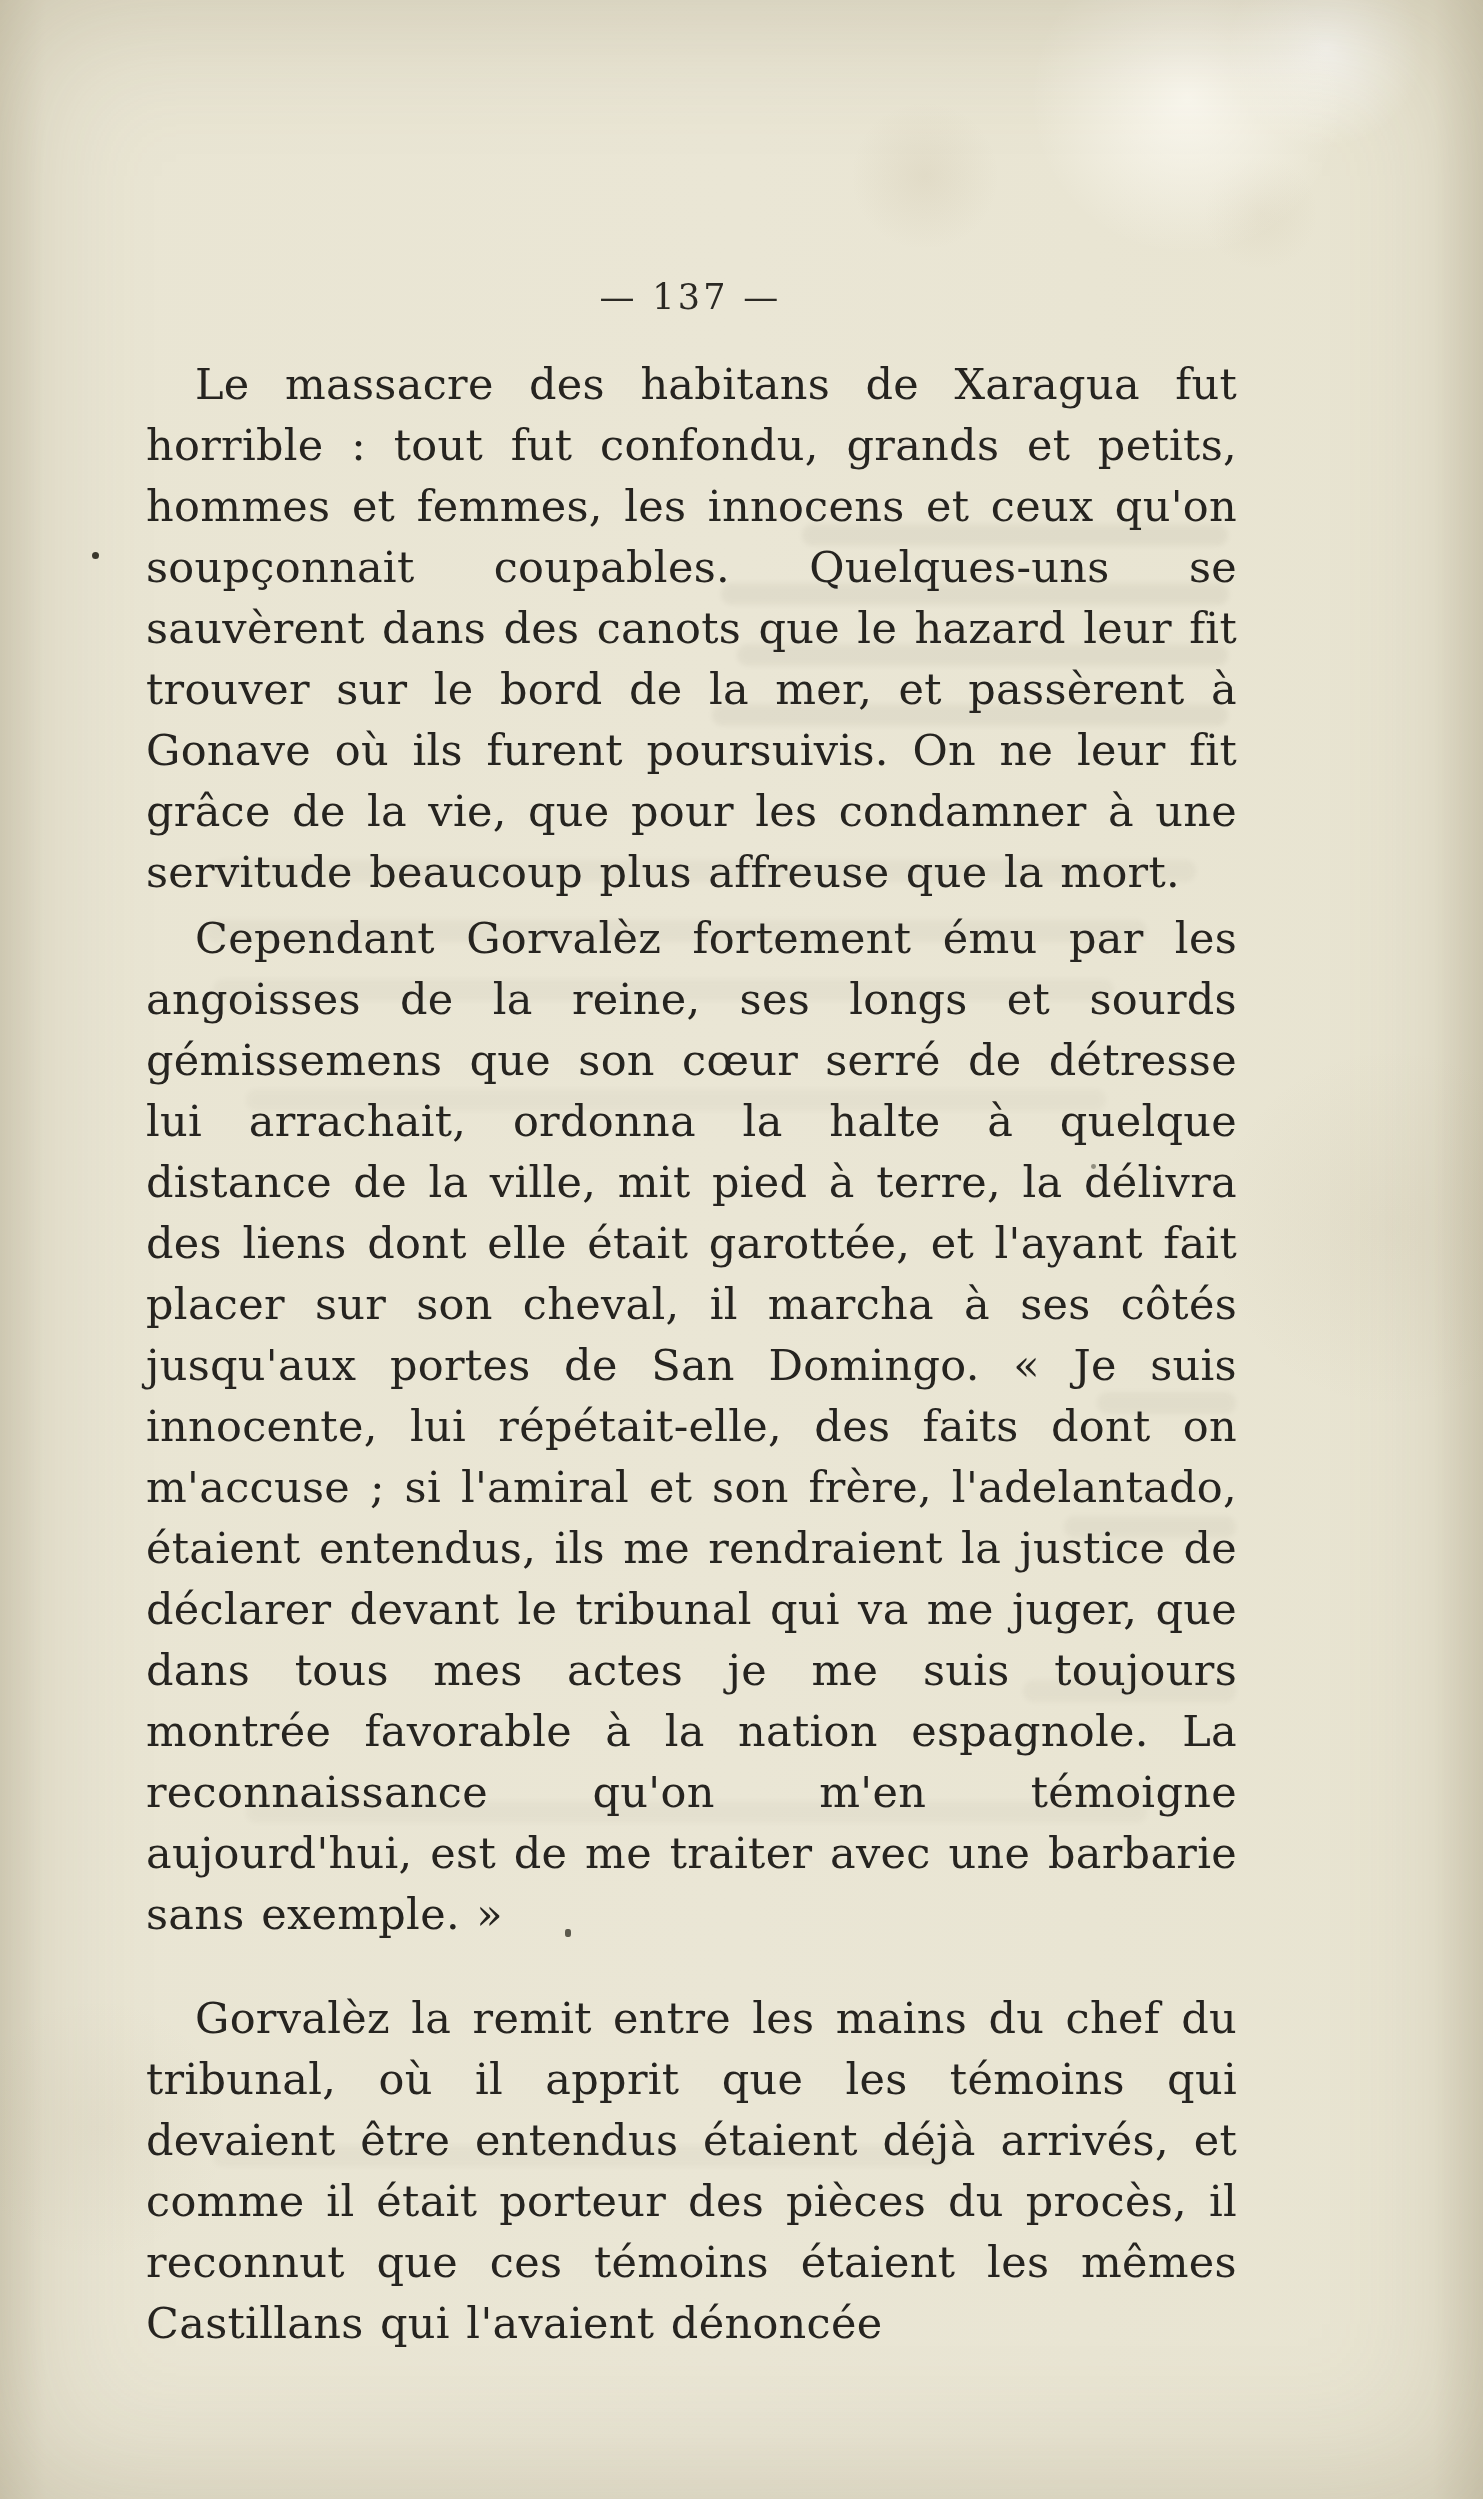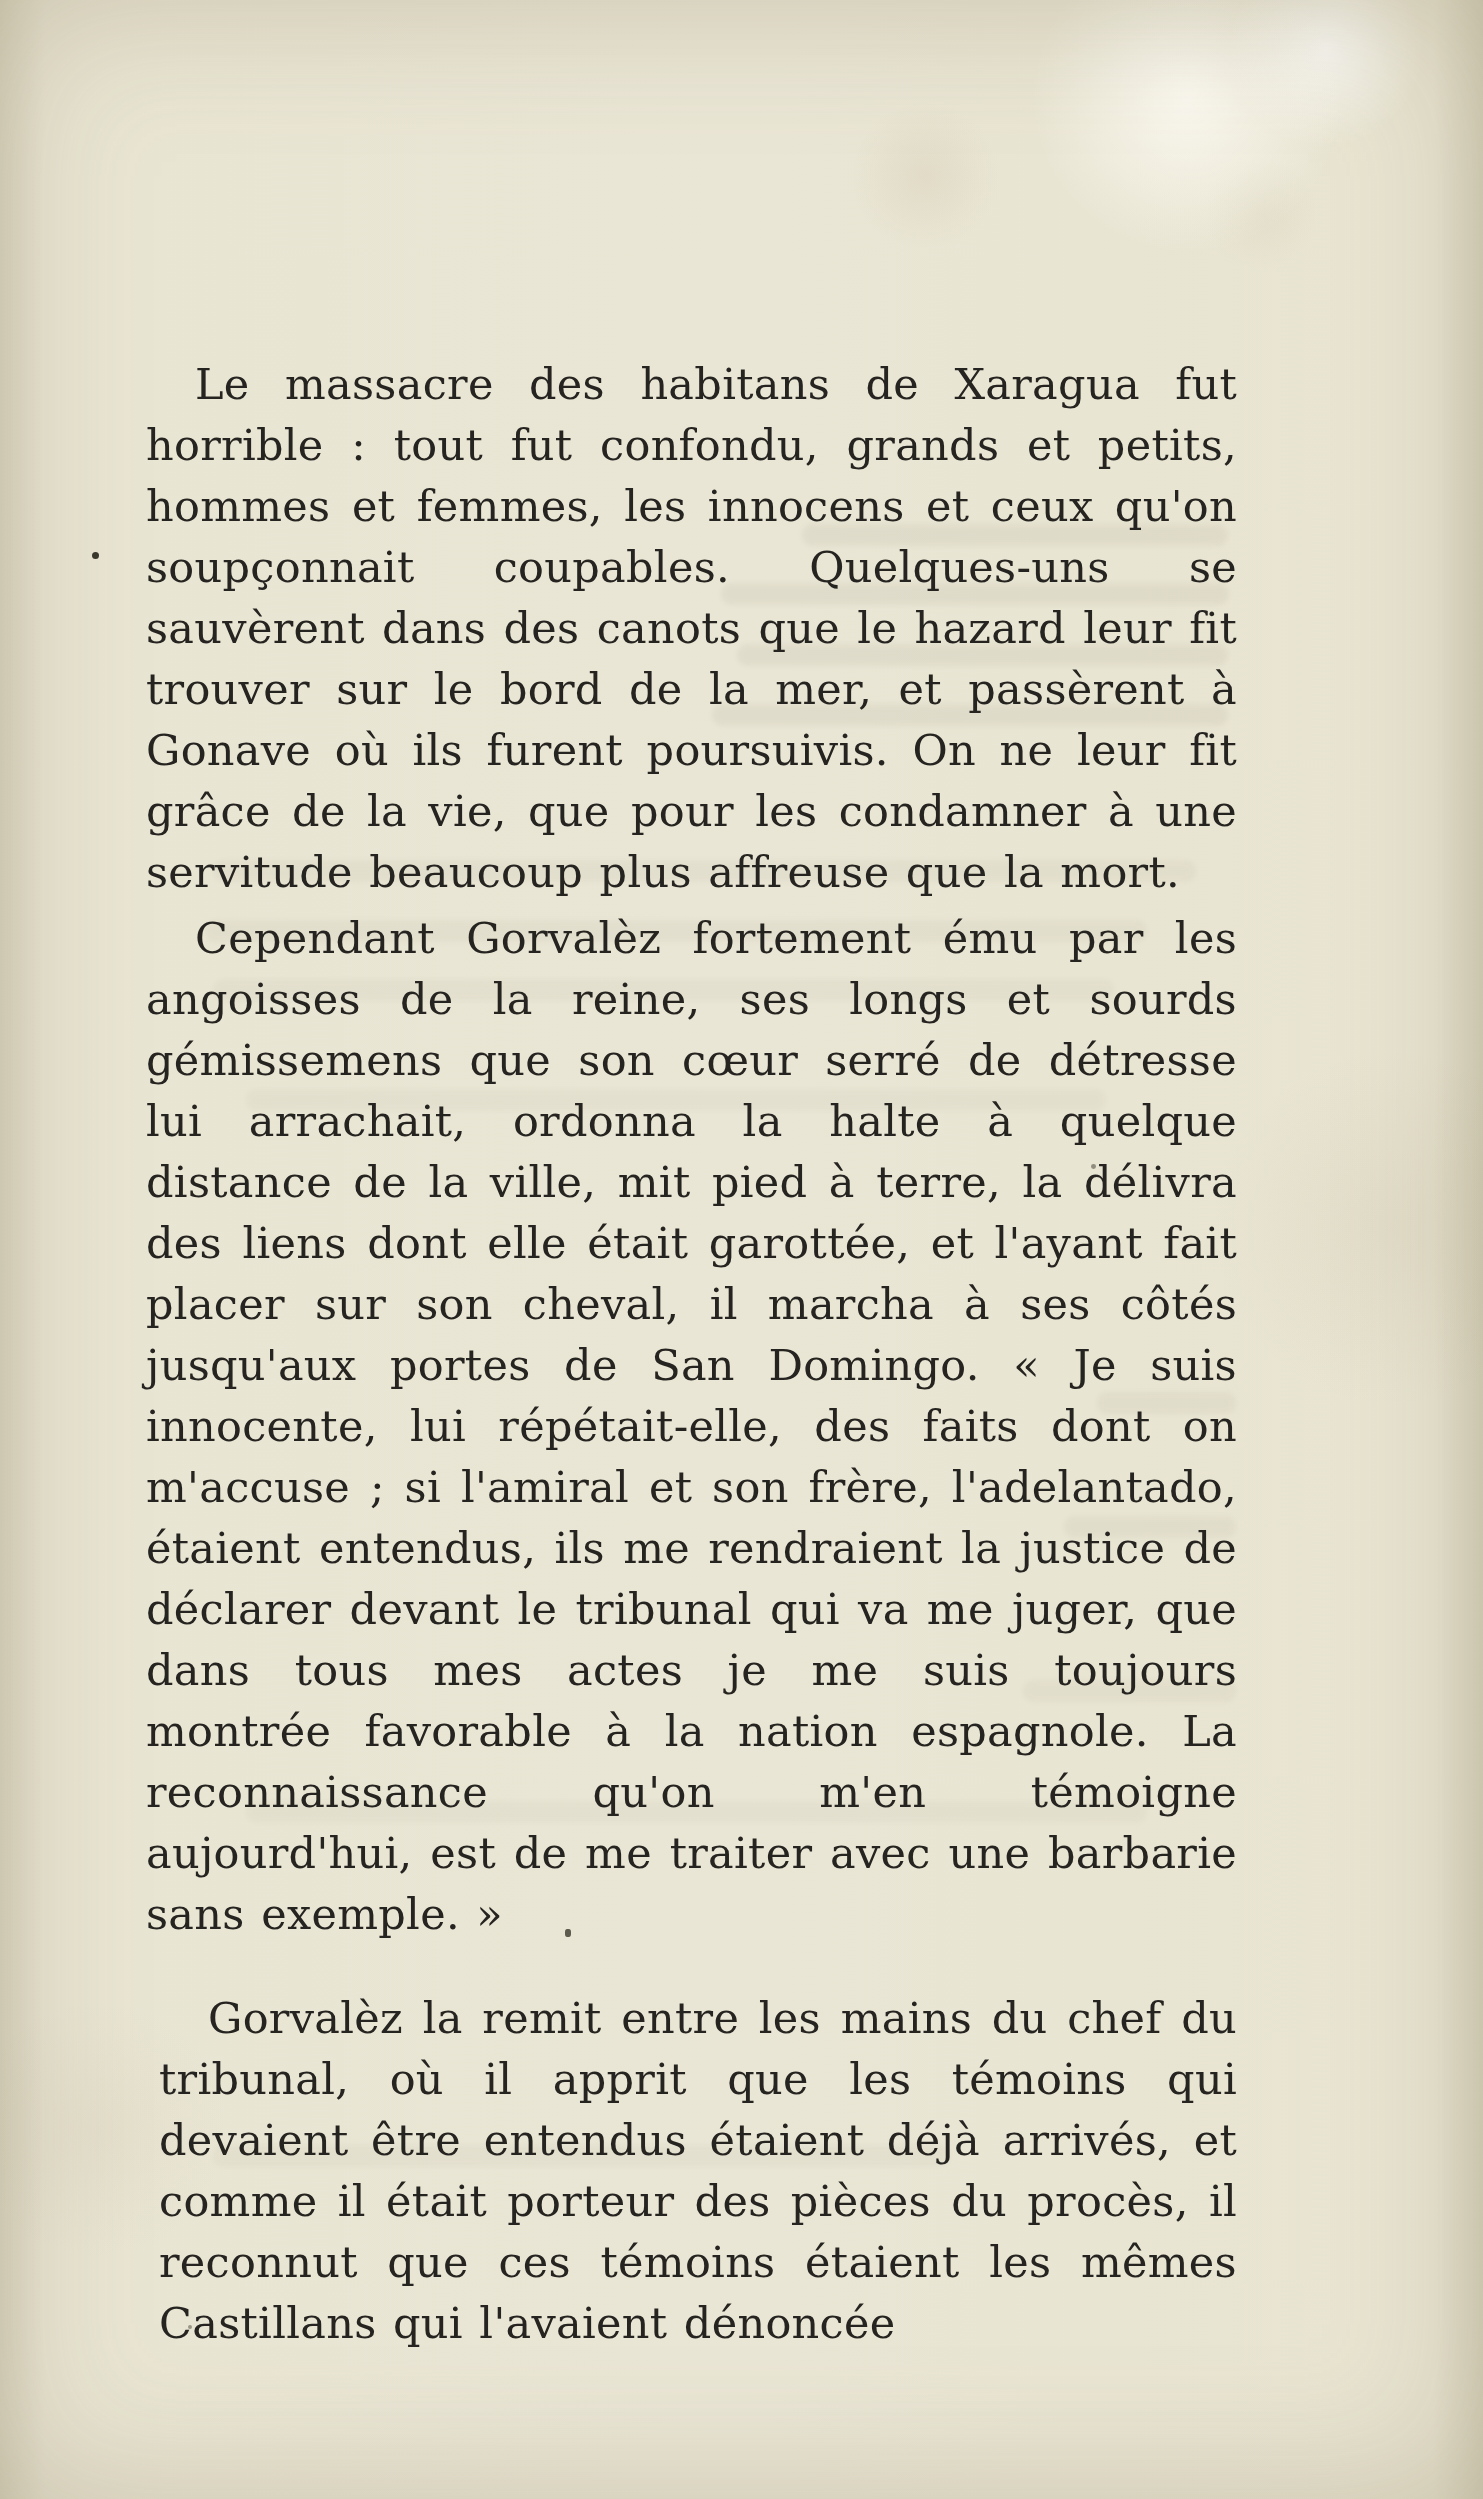--- a/index.html
+++ b/index.html
@@ -76,21 +76,20 @@
   }
   .text-block p {
     margin: 0;
     text-indent: 49px;
   }
   .text-block p + p {
     margin-top: 4.9px;
   }
   .text-block p.spaced {
     margin-top: 43px;
-    margin-left: 13px;
   }
 </style>
 </head>
 <body>
 
 <div class="sheet">
 
   <div class="ghost" style="top:524px;  left:802px;  width:426px;"></div>
   <div class="ghost" style="top:583px;  left:721px;  width:508px;"></div>
   <div class="ghost" style="top:644px;  left:737px;  width:491px;"></div>
@@ -103,20 +102,21 @@
   <div class="ghost" style="top:1516px; left:1064px; width:172px;  opacity:0.055;"></div>
   <div class="ghost" style="top:1680px; left:1023px; width:213px;  opacity:0.05;"></div>
   <div class="ghost" style="top:1801px; left:246px;  width:901px; opacity:0.04;"></div>
   <div class="ghost" style="top:2145px; left:213px;  width:737px;  opacity:0.045;"></div>
 
   <div class="speck" style="top:552px;  left:92px; width:7.4px;  height:7.4px;"></div>
   <div class="speck" style="top:1164px; left:1091px; width:4.9px; height:4.9px; opacity:0.5;"></div>
   <div class="speck" style="top:1929px; left:565px; width:5.7px;  height:8.2px; border-radius:40%; opacity:0.8;"></div>
   <div class="speck" style="top:2325px; left:188px; width:4.1px;  height:4.1px; opacity:0.45;"></div>
 
+  <div class="page-number">— 137 —</div>
 
   <div class="text-block">
     <p>Le massacre des habitans de Xaragua fut horrible : tout fut confondu, grands et petits, hommes et femmes, les innocens et ceux qu'on soupçonnait coupables. Quelques-uns se sauvèrent dans des canots que le hazard leur fit trouver sur le bord de la mer, et passèrent à Gonave où ils furent poursuivis. On ne leur fit grâce de la vie, que pour les condamner à une servitude beaucoup plus affreuse que la mort.</p>
     <p>Cependant Gorvalèz fortement ému par les angoisses de la reine, ses longs et sourds gémissemens que son cœur serré de détresse lui arrachait, ordonna la halte à quelque distance de la ville, mit pied à terre, la délivra des liens dont elle était garottée, et l'ayant fait placer sur son cheval, il marcha à ses côtés jusqu'aux portes de San Domingo. « Je suis innocente, lui répétait-elle, des faits dont on m'accuse ; si l'amiral et son frère, l'adelantado, étaient entendus, ils me rendraient la justice de déclarer devant le tribunal qui va me juger, que dans tous mes actes je me suis toujours montrée favorable à la nation espagnole. La reconnaissance qu'on m'en témoigne aujourd'hui, est de me traiter avec une barbarie sans exemple. »</p>
     <p class="spaced">Gorvalèz la remit entre les mains du chef du tribunal, où il apprit que les témoins qui devaient être entendus étaient déjà arrivés, et comme il était porteur des pièces du procès, il reconnut que ces témoins étaient les mêmes Castillans qui l'avaient dénoncée</p>
   </div>
 
 </div>
 
 

